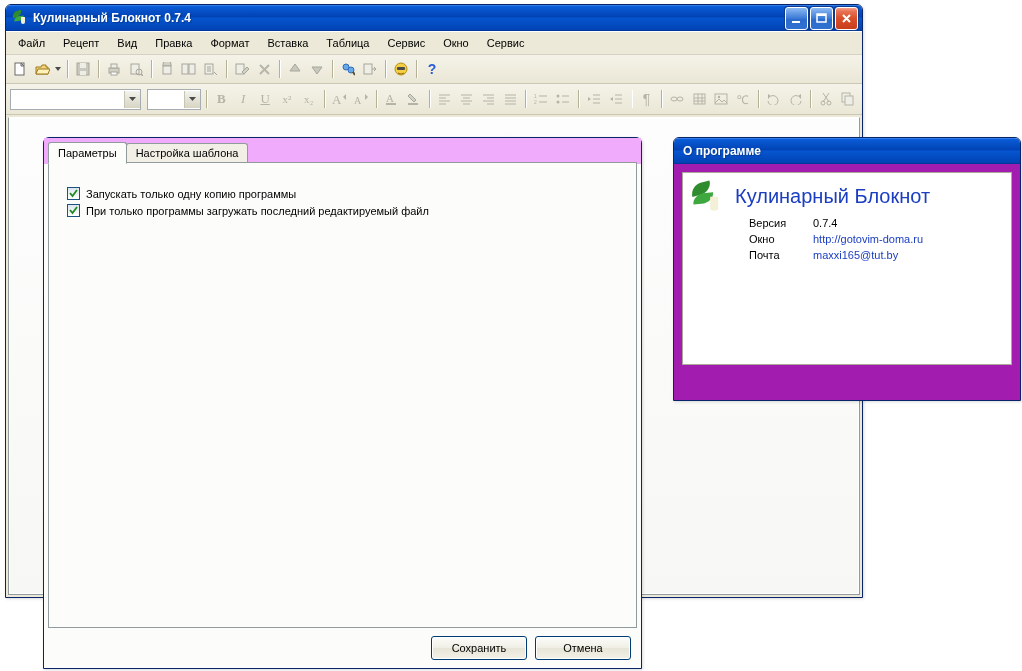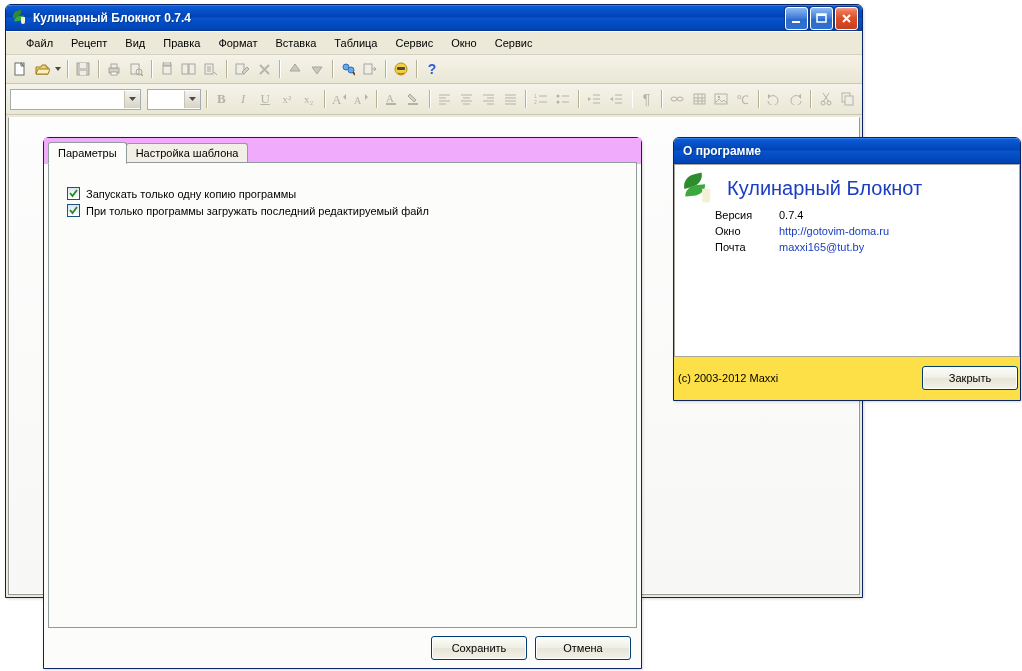--- a/index.html
+++ b/index.html
@@ -59,21 +59,21 @@
   .win-btn.min, .win-btn.max {
     background: linear-gradient(to bottom, #8dbbf3 0%, #3a79d6 50%, #2d6ccc 51%, #2f70d1 100%);
   }
   .win-btn.close {
     background: linear-gradient(to bottom, #f8a18b 0%, #e87455 15%, #d94f2a 50%, #c83f1c 100%);
   }
   .win-btn svg { display:block; }
 
   
   .menubar {
-    background: #ece9d8; padding: 2px 12px; display:flex; gap:2px;
+    background: #ece9d8; padding: 2px 4px; display:flex; gap:2px;
     border-top: 1px solid #fff; border-bottom: 1px solid #d5d2c1;
   }
   .menubar .menu-item { padding: 3px 8px; font-size: 11px; }
 
   
   .toolbar {
     background: linear-gradient(to bottom, #f5f3e9, #eae7d6);
     border-bottom: 1px solid #cbc7b4; padding: 2px 4px;
     display: flex; align-items: center; gap: 2px; height: 24px;
   }
@@ -145,38 +145,38 @@
   .xp-button {
     min-width: 74px; height: 22px; padding: 0 10px;
     border: 1px solid #003c74; border-radius: 3px;
     background: linear-gradient(to bottom, #fdfdfb, #f0efe5 48%, #e7e5d7 52%, #f4f2e7);
     font-size: 11px; display:flex; align-items:center; justify-content:center;
     box-shadow: inset 0 0 0 1px #fff;
   }
 
   
   .about-body {
-    background: #fde047; flex:1; display:flex; flex-direction:column;
-    padding: 0;
+    background: #a21caf; flex:1; display:flex; flex-direction:column;
+    padding: 8px;
   }
   .about-panel {
     border: 1px solid #aba89b; background: #fff;
     box-shadow: inset 0 0 0 1px #fdfdfa;
     padding: 12px 10px 14px 10px; position:relative;
     min-height: 165px;
   }
   .about-head { display:flex; align-items:flex-start; gap:10px; }
   .about-icon {
     width: 32px; height: 28px; position: relative; transform: scale(1.15);
   }
   .about-title {
     color: #1a3dc1; font-family: Tahoma, Arial; font-size: 20px;
   }
   .about-grid {
-    margin-top: 4px; margin-left: 30px;
+    margin-top: 4px; margin-left: 56px;
     display: grid; grid-template-columns: 64px 1fr; row-gap: 4px;
     font-size: 11px;
   }
   .about-link { color: #1a3dc1; }
   .about-footer {
     display:flex; justify-content:space-between; align-items:center;
     padding: 8px 2px 2px 4px; font-size: 11px;
     border-top: 1px solid transparent;
   }
 
@@ -561,18 +561,14 @@
       </div>
       <div class="about-grid">
         <span>Версия</span>
         <span>0.7.4</span>
         <span>Окно</span>
         <span class="about-link">http://gotovim-doma.ru</span>
         <span>Почта</span>
         <span class="about-link">maxxi165@tut.by</span>
       </div>
     </div>
-    <div class="about-footer">
-      <span>(c) 2003-2012 Maxxi</span>
-      <div class="xp-button">Закрыть</div>
-    </div>
   </div>
 </div>
 
 </body></html>

